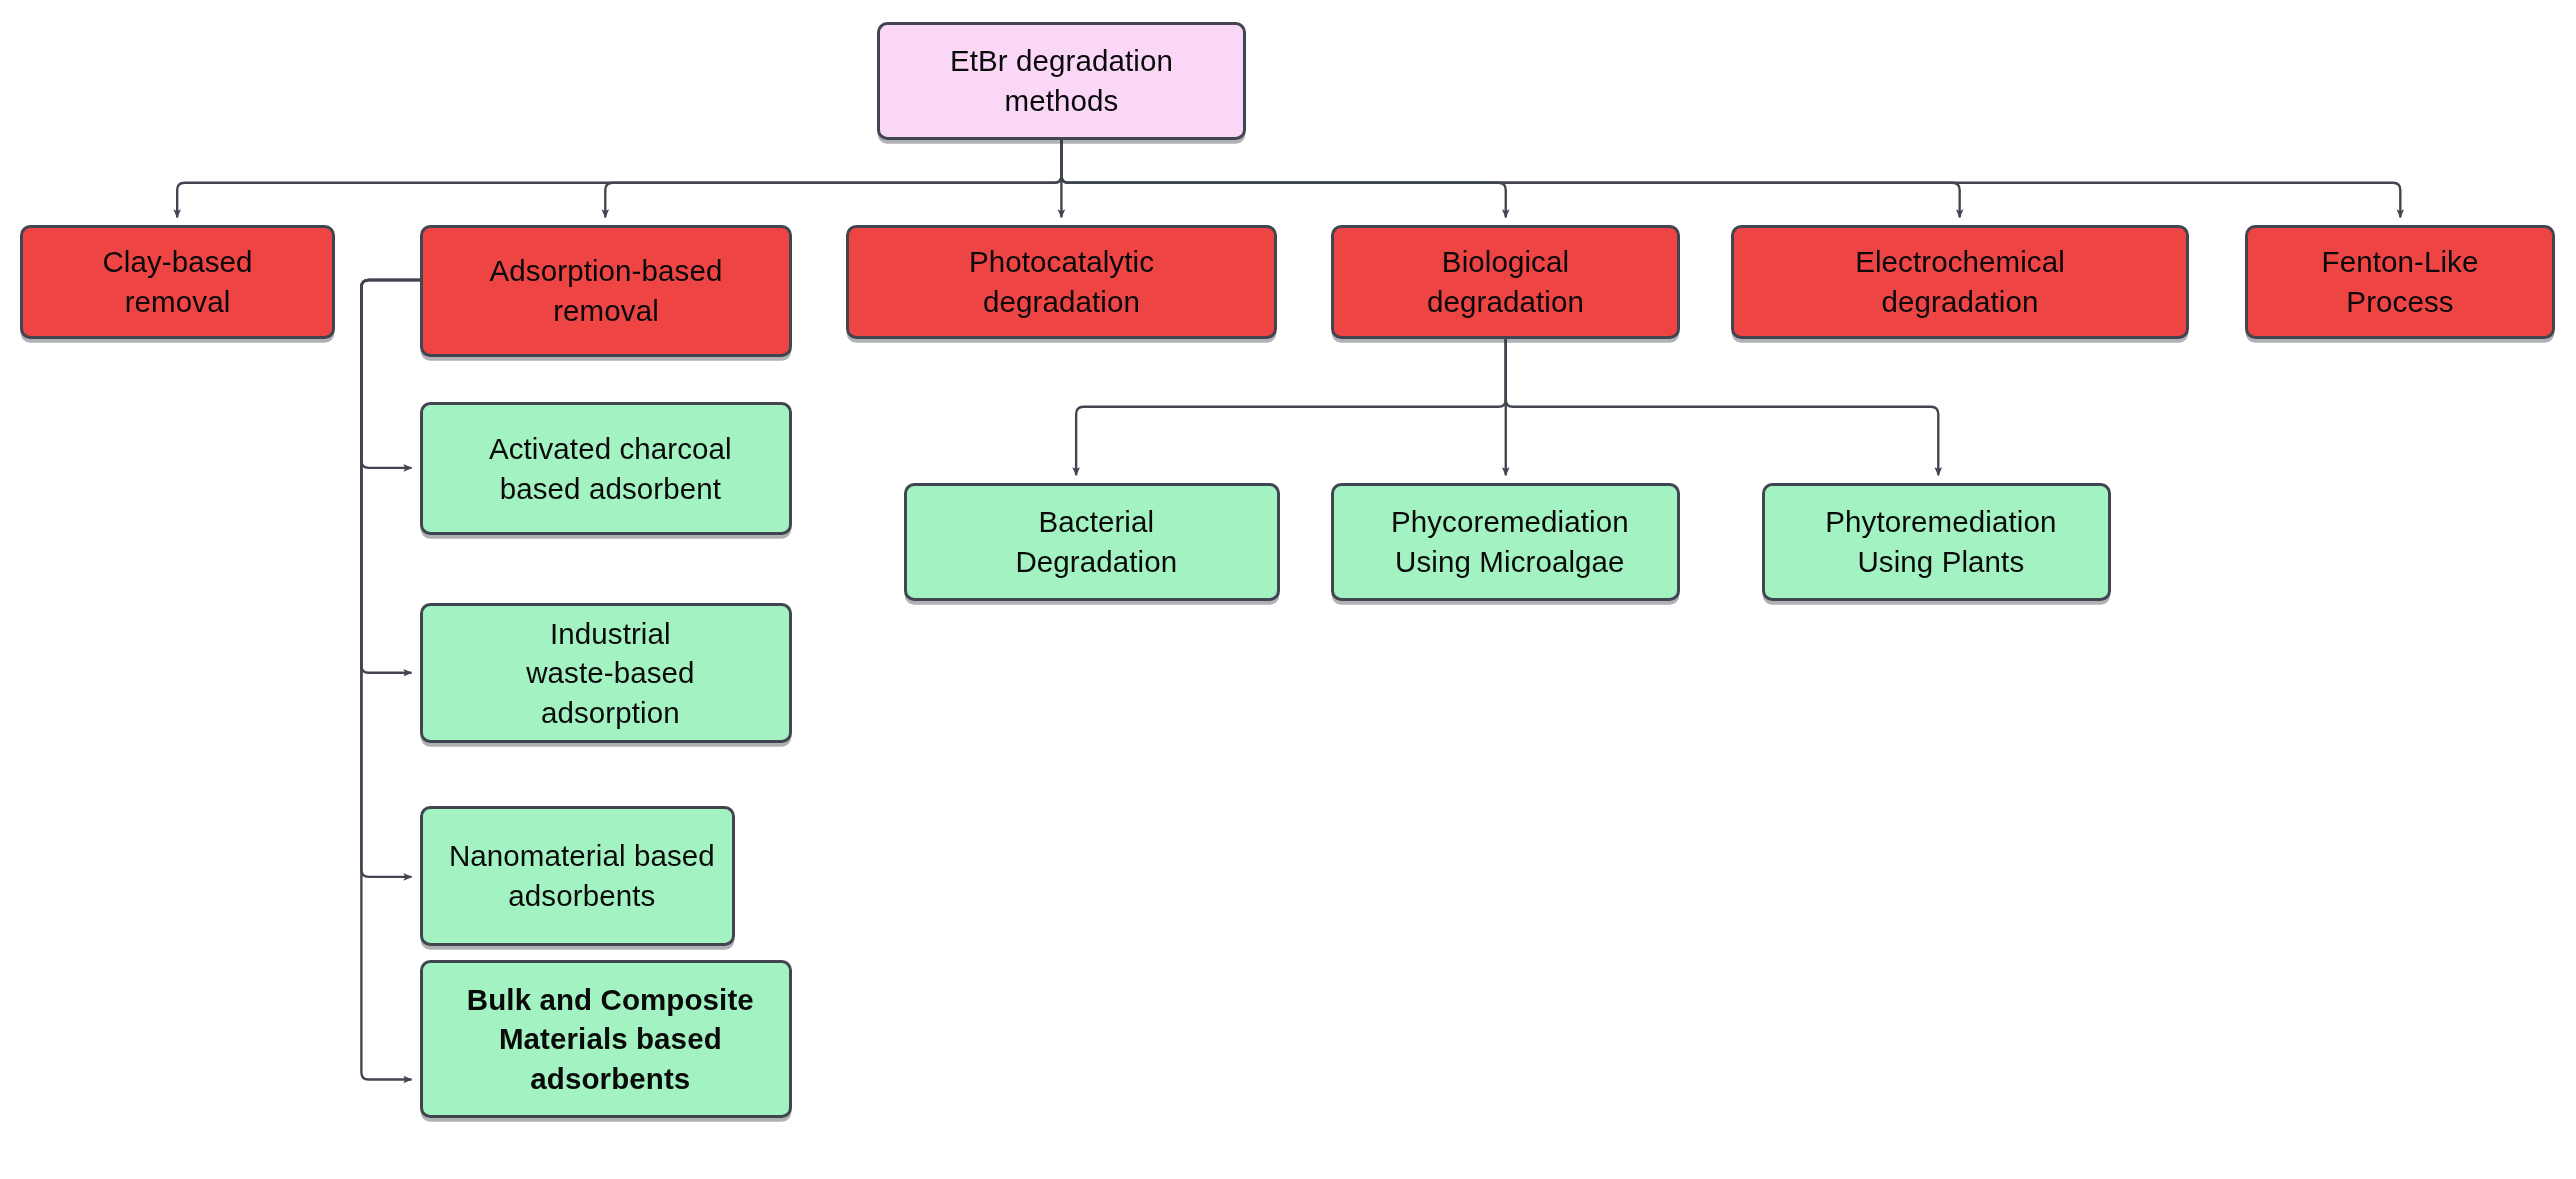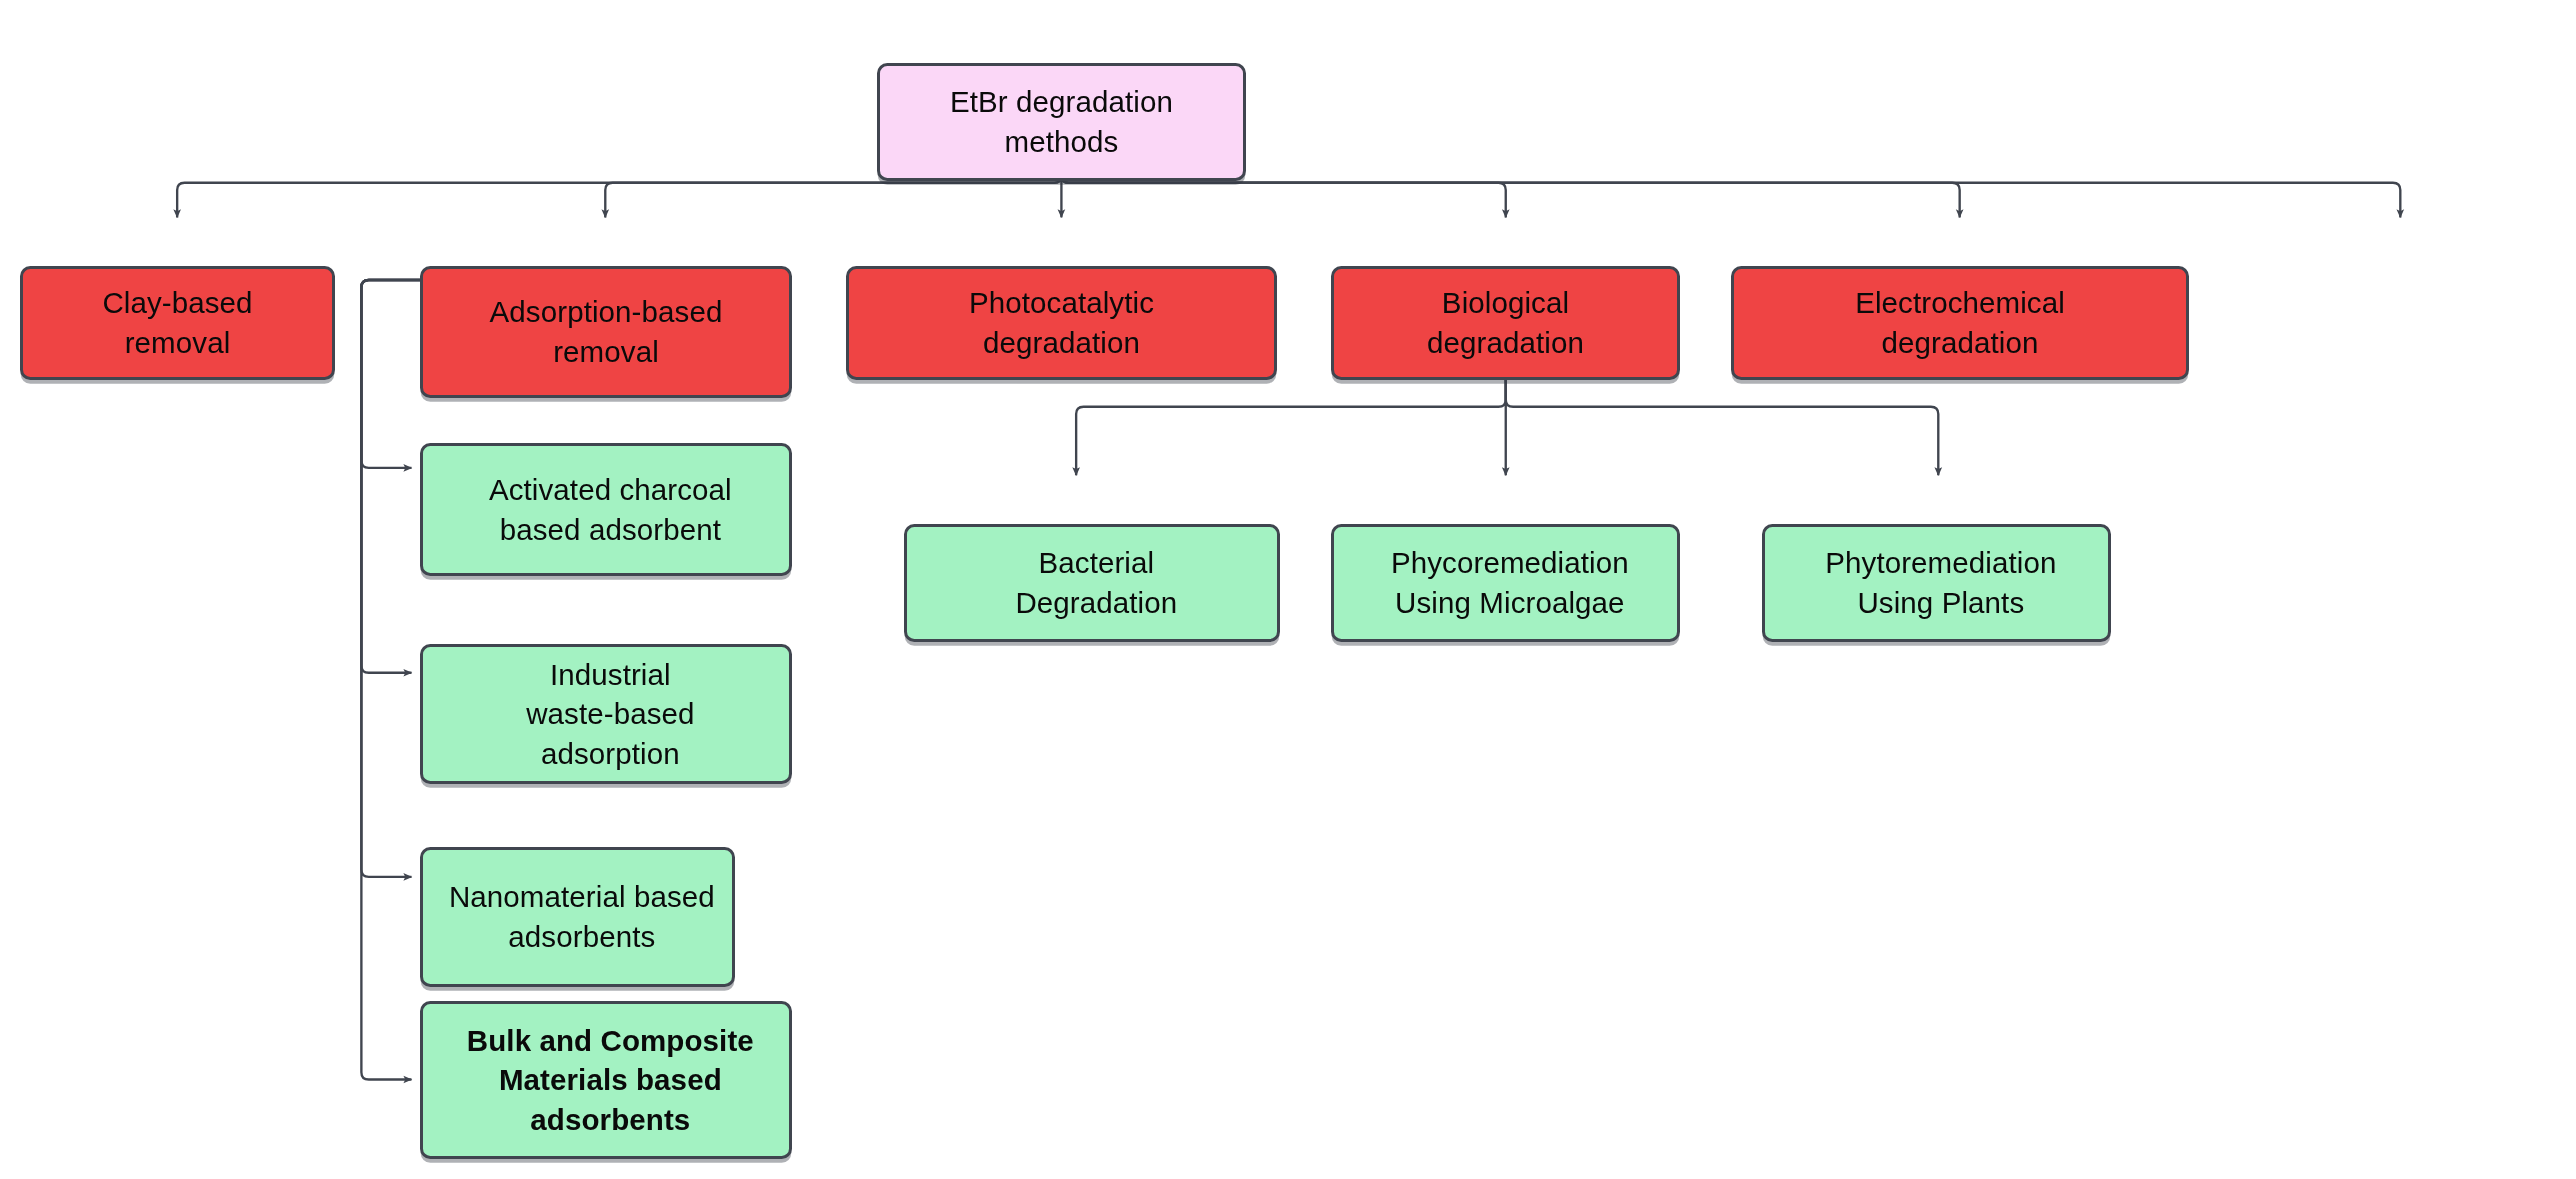--- a/index.html
+++ b/index.html
@@ -33,21 +33,20 @@
     display: flex;
     align-items: center;
     justify-content: center;
     text-align: center;
     color: #0a0a0a;
     line-height: 1.34;
     padding: 4.4px 10.3px;
     box-shadow: 0 4.4px 0 -0.7px rgba(45,50,60,0.38);
     font-size: 29.5px;
     letter-spacing: 0.1px;
-    margin-top: 41px;
   }
   .node span {
     display: block;
     white-space: pre-line;
   }
   .node.root {
     background: #fbd7f7;
   }
   .node.cat {
     background: #ef4444;
@@ -111,20 +110,24 @@
   <div class="node cat" style="left:1331px; top:225px; width:349px; height:114px;">
     <span>Biological
 degradation</span>
   </div>
 
   <div class="node cat" style="left:1731px; top:225px; width:458px; height:114px;">
     <span>Electrochemical
 degradation</span>
   </div>
 
+  <div class="node cat" style="left:2245px; top:225px; width:310px; height:114px;">
+    <span>Fenton-Like
+Process</span>
+  </div>
 
   <div class="node leaf" style="left:420px; top:402px; width:372px; height:133px;">
     <span>Activated charcoal
 based adsorbent</span>
   </div>
 
   <div class="node leaf" style="left:420px; top:603px; width:372px; height:140px;">
     <span>Industrial
 waste-based
 adsorption</span>

